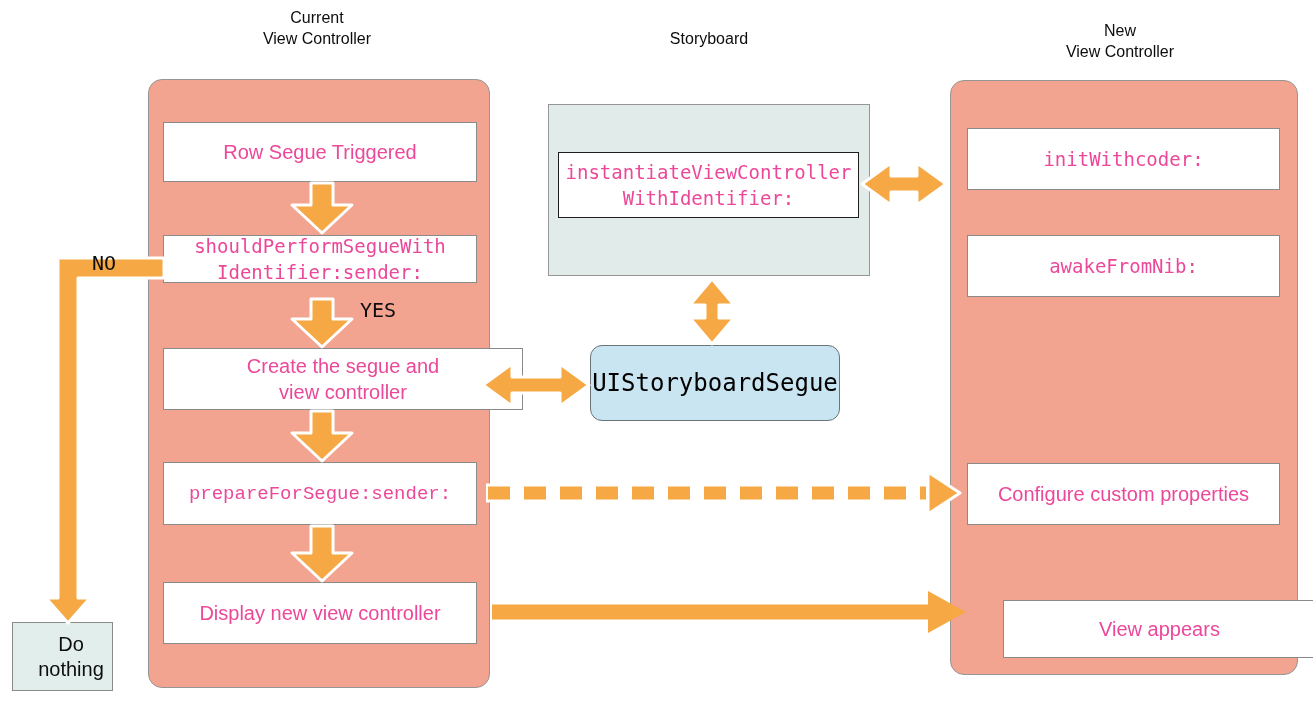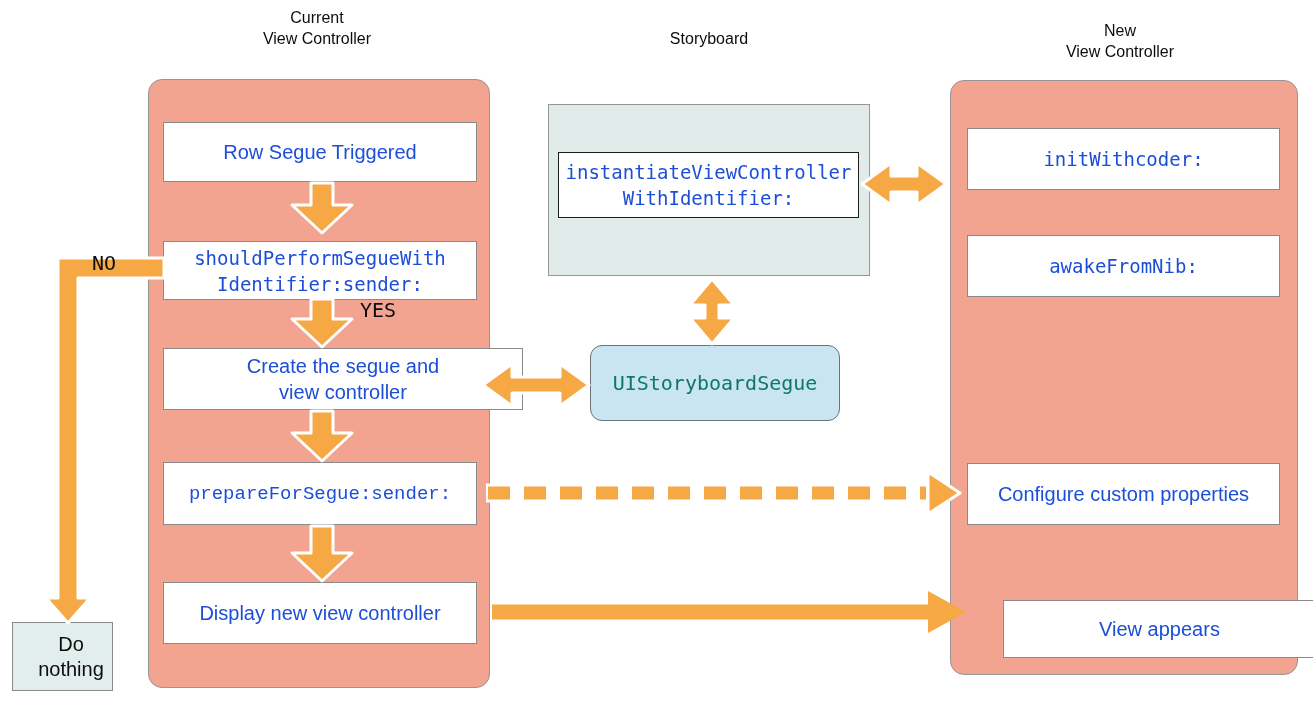--- a/index.html
+++ b/index.html
@@ -16,29 +16,29 @@
     border:1.5px solid var(--panel_border,#969696);border-radius:14px;
     box-sizing:border-box;
   }
   .sb-panel{
     position:absolute;background:var(--storyboard_bg,#E1EBEA);
     border:1.5px solid var(--panel_border,#969696);box-sizing:border-box;
   }
   .box{
     position:absolute;background:#fff;border:1.5px solid var(--box_border,#8A8A8A);
     box-sizing:border-box;display:flex;align-items:center;justify-content:center;
-    text-align:center;font-size:20px;line-height:26px;white-space:pre-line;color:#1d4ed8;
+    text-align:center;font-size:20px;line-height:26px;white-space:pre-line;color:#ec4899;
   }
   .mono{font-family:"DejaVu Sans Mono",monospace;font-size:19px;}
   .code-box{border:1.5px solid #1d1d1d;}
   .segue-box{
     position:absolute;background:var(--segue_bg,#C9E5F1);
     border:1.5px solid #6B7478;border-radius:12px;box-sizing:border-box;
     display:flex;align-items:center;justify-content:center;
-    font-family:"DejaVu Sans Mono",monospace;font-size:20px;color:#0f766e;
+    font-family:"DejaVu Sans Mono",monospace;font-size:24px;color:#000000;
   }
   .note-box{
     position:absolute;background:var(--note_bg,#E2EEEC);
     border:1.5px solid var(--box_border,#8A8A8A);box-sizing:border-box;
     display:flex;align-items:center;justify-content:center;text-align:center;
     font-size:20px;line-height:25px;white-space:pre-line;color:#0d0d0d;
   }
   .flow-label{
     position:absolute;font-family:"DejaVu Sans Mono",monospace;font-size:20px;color:#0d0d0d;
   }
@@ -57,21 +57,21 @@
 View Controller</div>
   <div class="hdr" style="left:599px;top:28px;width:220px;">Storyboard</div>
   <div class="hdr" style="left:970px;top:20px;width:300px;">New
 View Controller</div>
 
   <div class="panel" style="left:148px;top:79px;width:342px;height:609px;"></div>
   <div class="sb-panel" style="left:548px;top:104px;width:322px;height:172px;"></div>
   <div class="panel" style="left:950px;top:80px;width:348px;height:595px;"></div>
 
   <div class="box" style="left:163px;top:122px;width:314px;height:60px;">Row Segue Triggered</div>
-  <div class="box mono" style="left:163px;top:235px;width:314px;height:59px;margin-top:6px;">shouldPerformSegueWith
+  <div class="box mono" style="left:163px;top:235px;width:314px;height:48px;">shouldPerformSegueWith
 Identifier:sender:</div>
   <div class="box" style="left:163px;top:348px;width:360px;height:62px;">Create the segue and
 view controller</div>
   <div class="box mono" style="left:163px;top:462px;width:314px;height:63px;font-family:Liberation Mono, monospace;">prepareForSegue:sender:</div>
   <div class="box mono code-box" style="left:558px;top:152px;width:301px;height:66px;">instantiateViewController
 WithIdentifier:</div>
 
   <div class="box" style="left:163px;top:582px;width:314px;height:62px;">Display new view controller</div>
   <div class="segue-box" style="left:590px;top:345px;width:250px;height:76px;">UIStoryboardSegue</div>
 

